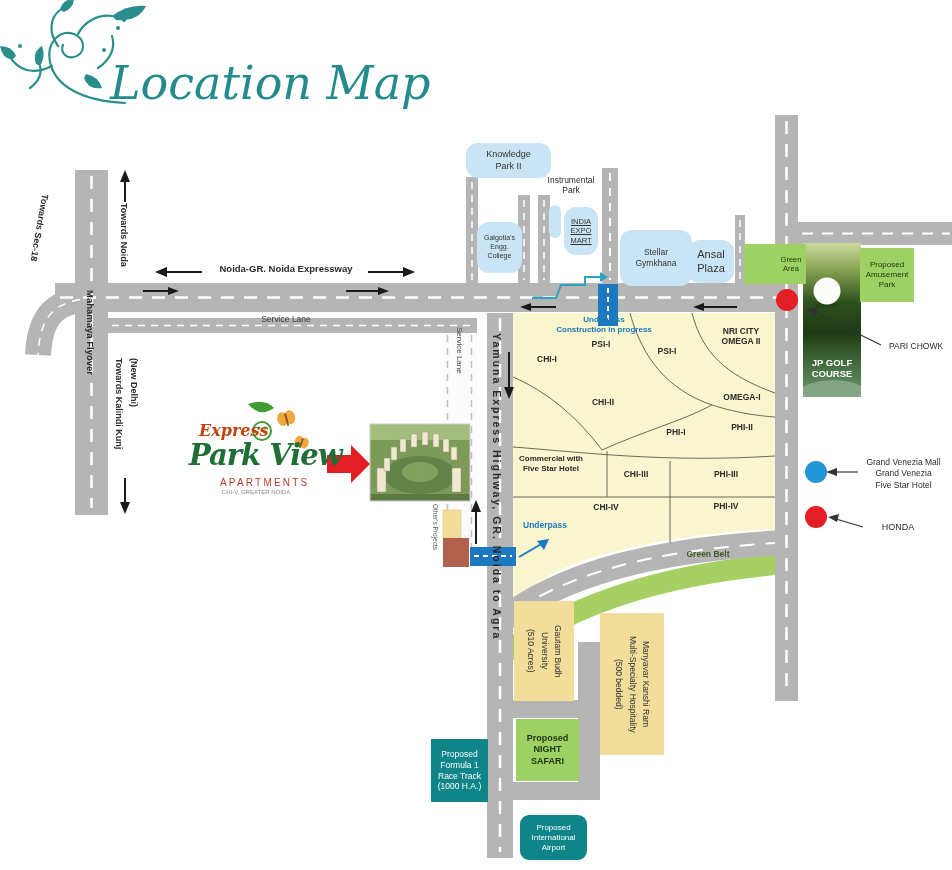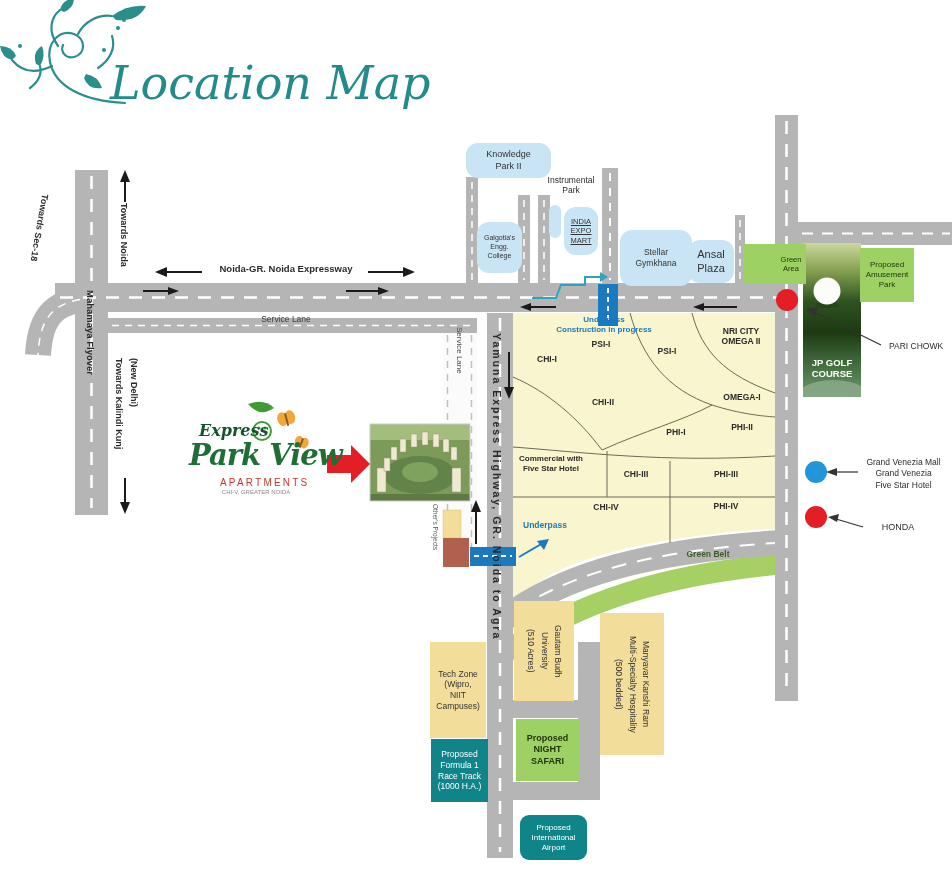--- a/index.html
+++ b/index.html
@@ -14,21 +14,21 @@
   .vlbl{position:absolute;z-index:3;color:#2b2b2b;writing-mode:vertical-rl;white-space:pre-line;line-height:1.6;}
   .b{font-weight:bold;}
   .blue{color:#1b79c0;}
   .bx{position:absolute;z-index:2;display:flex;align-items:center;justify-content:center;
       text-align:center;white-space:pre-line;line-height:1.25;color:#333;}
   .bb{background:#c9e4f5;border-radius:12px;}
   .yb{background:#f2dd9b;}
   .gb{background:#9ed164;color:#1e3308;}
   .tb{background:#0f8489;color:#fff;}
   .logoexp{position:absolute;left:199px;top:421px;z-index:3;font-family:"DejaVu Serif",serif;
-           font-style:italic;font-weight:bold;font-size:16px;color:#14532d;}
+           font-style:italic;font-weight:bold;font-size:16px;color:#c2410c;}
   .logoname{position:absolute;left:189px;top:438px;z-index:3;font-family:"DejaVu Serif",serif;
             font-style:italic;font-weight:bold;font-size:29px;color:#1e6e35;letter-spacing:-1px;}
   .logoapt{position:absolute;left:220px;top:477px;width:70px;z-index:3;font-size:10px;
            letter-spacing:2.2px;color:#c0392b;text-align:center;}
   .logoloc{position:absolute;left:220px;top:489px;width:72px;z-index:3;font-size:6px;
            color:#8a8a8a;text-align:center;}
 </style>
 </head>
 <body>
 
@@ -290,24 +290,20 @@
 Five Star Hotel</div>
 <div class="lbl b" style="left:613px;top:469px;width:46px;font-size:8.5px;">CHI-III</div>
 <div class="lbl b" style="left:702px;top:469px;width:48px;font-size:8.5px;">PHI-III</div>
 <div class="lbl b" style="left:582px;top:502px;width:48px;font-size:8.5px;">CHI-IV</div>
 <div class="lbl b" style="left:702px;top:501px;width:48px;font-size:8.5px;">PHI-IV</div>
 
 <div class="lbl b blue" style="left:544px;top:315px;width:120px;font-size:8px;">Underpass
 Construction in progress</div>
 <div class="lbl b blue" style="left:517px;top:520px;width:56px;font-size:8.5px;">Underpass</div>
 
-<div class="bx yb" style="left:430px;top:642px;width:56px;height:96px;font-size:8.5px;">Tech Zone
-(Wipro,
-NIIT
-Campuses)</div>
 <div class="bx tb" style="left:431px;top:739px;width:57px;height:63px;font-size:8.5px;">Proposed
 Formula 1
 Race Track
 (1000 H.A.)</div>
 <div class="bx yb" style="left:514px;top:601px;width:60px;height:100px;">
   <span class="vlbl" style="position:static;font-size:8.5px;color:#333;">Gautam Budh
 University
 (510 Acres)</span>
 </div>
 <div class="bx gb b" style="left:516px;top:719px;width:63px;height:62px;font-size:9px;">Proposed

